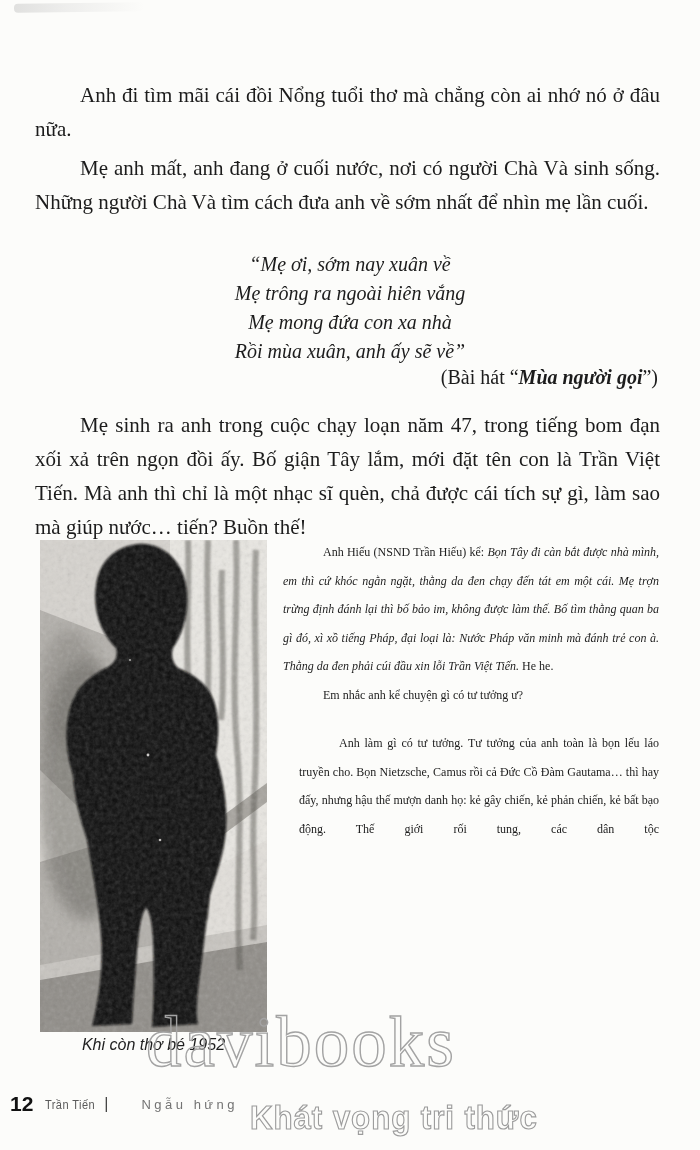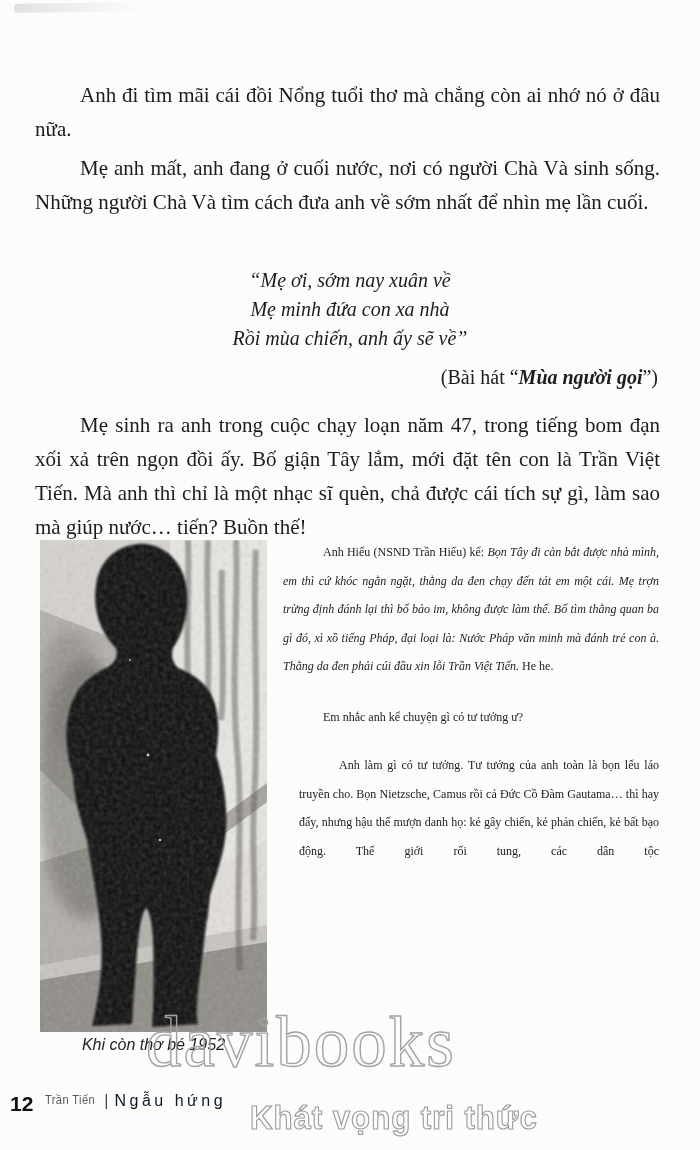--- a/index.html
+++ b/index.html
@@ -18,21 +18,21 @@
   .body {
     position:absolute; left:35px; width:625px; margin:0;
     font-size:21px; line-height:34px; text-align:justify; text-indent:45px;
   }
   .para1 { top:78px; }
   .para2 { top:151px; }
   .para3 { top:408px; }
   
   .poem {
     position:absolute; left:0; top:250px; width:700px;
-    text-align:center; font-style:italic; font-size:20px; line-height:29px;margin-top:16px;
+    text-align:center; font-style:italic; font-size:20px; line-height:29px;
   }
   .attribution {
     position:absolute; right:42px; top:366px; font-size:20px;
   }
   .song-title { font-style:italic; font-weight:bold; }
   
   .photo {
     position:absolute; left:40px; top:540px; width:227px; height:492px; margin:0;
     z-index:1;
   }
@@ -40,65 +40,66 @@
     position:absolute; left:40px; top:1036px; width:227px; text-align:center;
     font-family:"Liberation Sans","DejaVu Sans",sans-serif;
     font-style:italic; font-size:16px; color:#1f1f1f; z-index:2;
   }
   
   .rcol { position:absolute; left:283px; top:538px; width:376px; z-index:2; }
   .rc {
     margin:0; font-size:12px; line-height:28.5px; text-align:justify; text-indent:40px;
   }
   .rc em { font-style:italic; }
-  .rc2 { margin-top:22px; }
+  .rc2 { margin-top:0; }
   .rc3 { margin-top:20px; padding-left:16px; text-align-last:justify; }
   
   .watermark {
     position:absolute; z-index:5; pointer-events:none; color:transparent;
     -webkit-text-stroke:1.4px #a3a3a3; white-space:nowrap;
   }
   .wm1 {
     left:146px; top:1002px; font-size:71px; letter-spacing:2px;
     font-family:"Liberation Serif","DejaVu Serif",serif;
   }
   .wm2 {
     left:250px; top:1098px; font-size:34px; letter-spacing:1px;
     font-family:"Liberation Sans","DejaVu Sans",sans-serif; font-weight:bold;
     transform:scaleX(.92); transform-origin:left center;
     -webkit-text-stroke:1.2px #9c9c9c;
   }
   
   .footer {
     position:absolute; left:10px; top:1092px; z-index:3;
     font-family:"Liberation Sans","DejaVu Sans",sans-serif;
-    display:flex; align-items:flex-start;
+    display:flex; align-items:center;
   }
   .pagenum { font-size:21px; font-weight:bold; color:#111; }
   .author {
     margin-left:12px; font-size:13px; color:#5a5a5a;
     transform:scaleX(.85); transform-origin:left center; letter-spacing:.5px;
   }
   .sep { margin:0 6px 0 0; font-size:16px; color:#444; font-weight:300; }
-  .title { font-size:16px; color:#0f172a; letter-spacing:3.5px; }
+  .title { font-size:13px; color:#737373; letter-spacing:3.5px;margin-left:27px; }
 </style>
 </head>
 <body>
 
 <div class="page">
 
   <div class="smudge"></div>
 
   <p class="body para1">Anh đi tìm mãi cái đồi Nổng tuổi thơ mà chẳng còn ai nhớ nó ở đâu nữa.</p>
   <p class="body para2">Mẹ anh mất, anh đang ở cuối nước, nơi có người Chà Và sinh sống. Những người Chà Và tìm cách đưa anh về sớm nhất để nhìn mẹ lần cuối.</p>
 
   <div class="poem">
     <div class="poem-line">“Mẹ ơi, sớm nay xuân về</div>
-    <div class="poem-line">Mẹ minh đứa con xa nhà</div>
-    <div class="poem-line">Rồi mùa chiến, anh ấy sẽ về”</div>
+    <div class="poem-line">Mẹ trông ra ngoài hiên vắng</div>
+    <div class="poem-line">Mẹ mong đứa con xa nhà</div>
+    <div class="poem-line">Rồi mùa xuân, anh ấy sẽ về”</div>
   </div>
 
   <div class="attribution"><span>(Bài hát “</span><span class="song-title">Mùa người gọi</span><span>”)</span></div>
 
   <p class="body para3">Mẹ sinh ra anh trong cuộc chạy loạn năm 47, trong tiếng bom đạn xối xả trên ngọn đồi ấy. Bố giận Tây lắm, mới đặt tên con là Trần Việt Tiến. Mà anh thì chỉ là một nhạc sĩ quèn, chả được cái tích sự gì, làm sao mà giúp nước… tiến? Buồn thế!</p>
 
   <figure class="photo">
     <svg viewBox="0 0 227 492" width="227" height="492" xmlns="http://www.w3.org/2000/svg">
       <defs>
         <filter id="noise" x="0" y="0" width="100%" height="100%">

